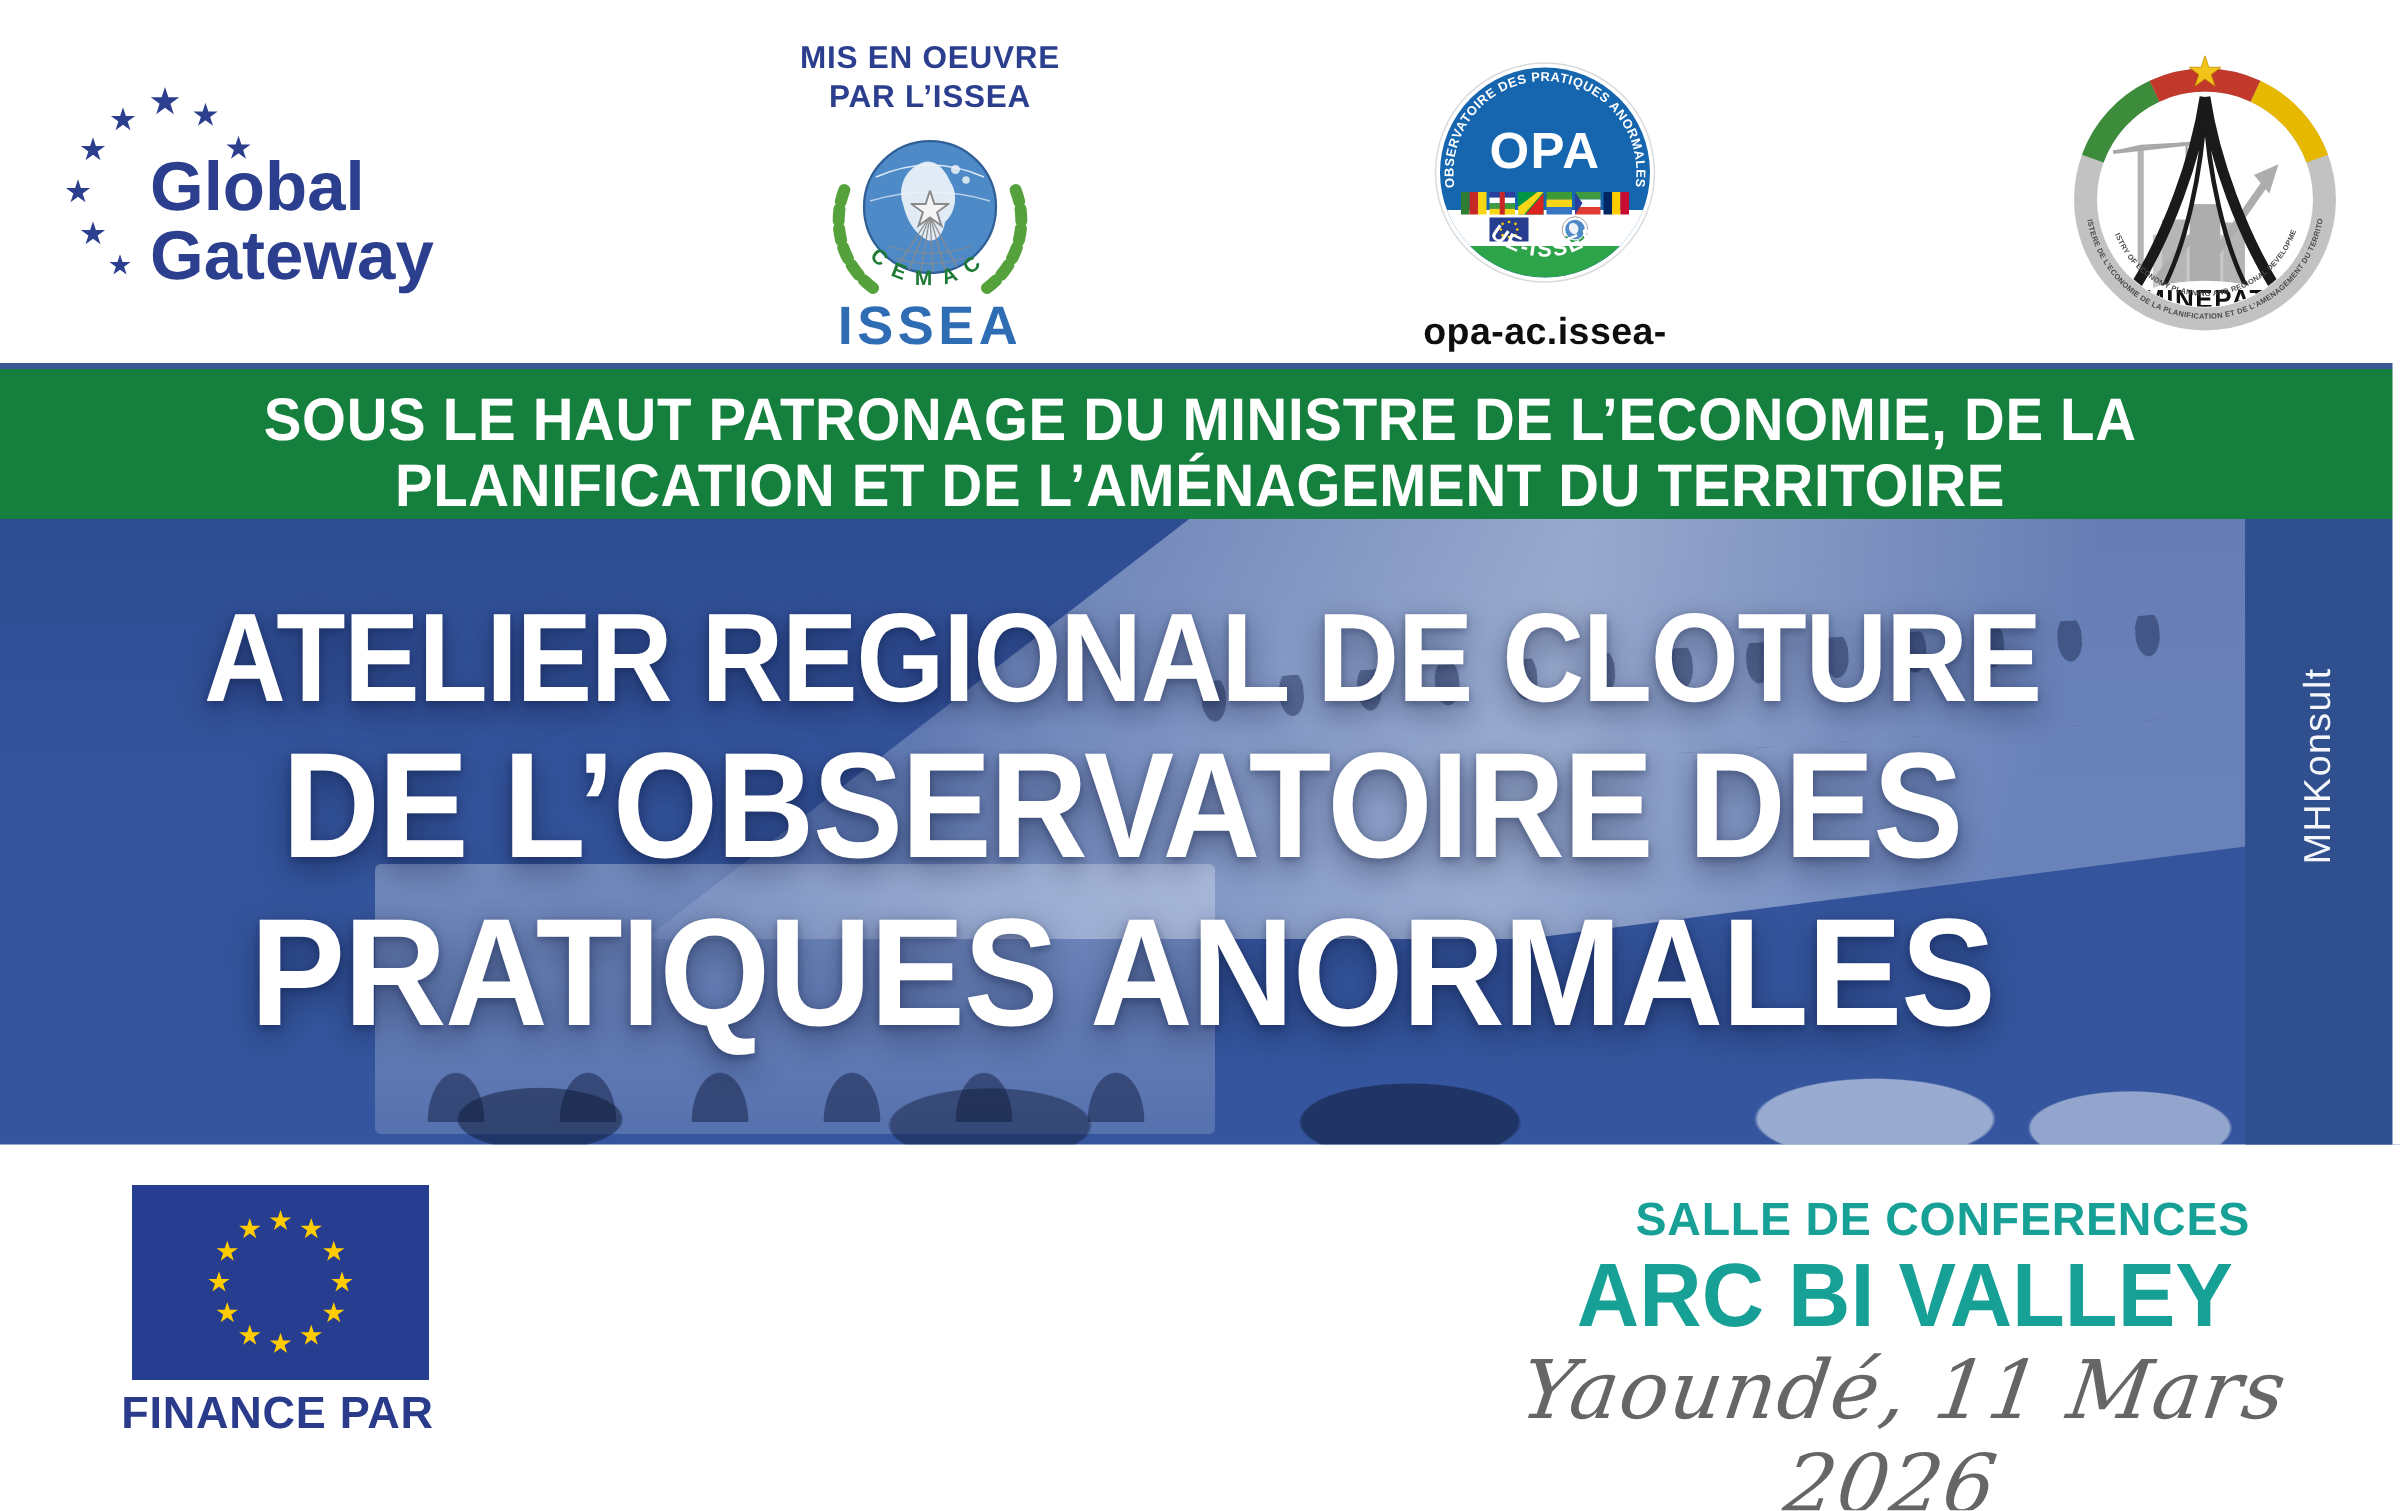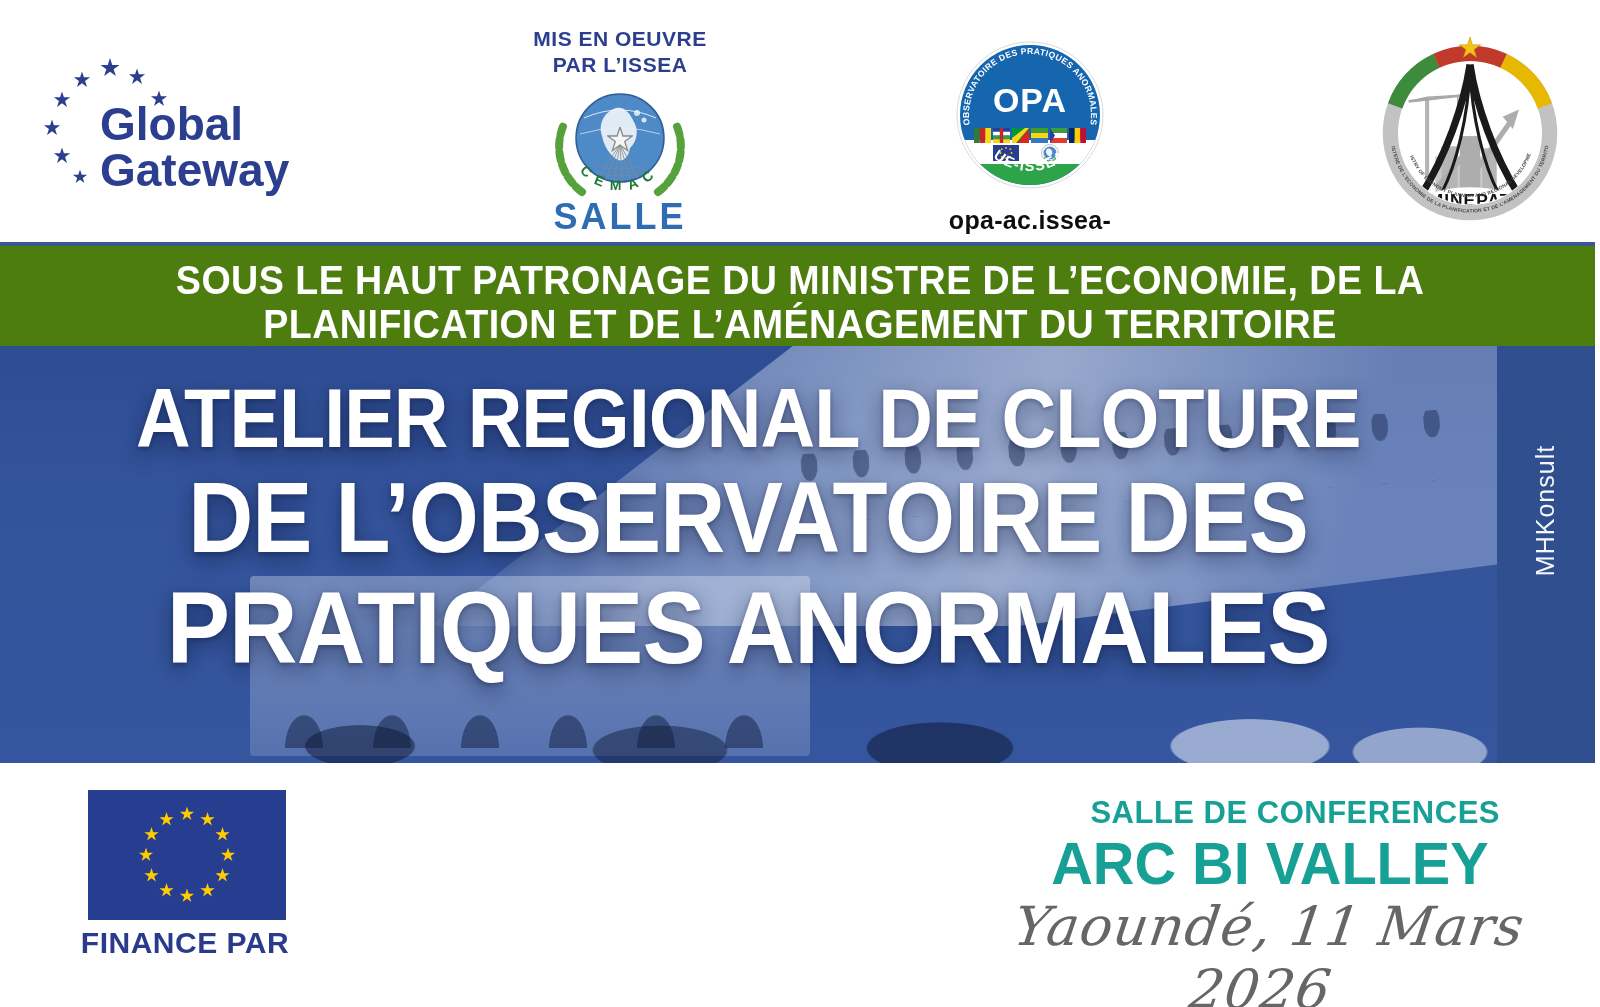--- a/index.html
+++ b/index.html
@@ -10,21 +10,21 @@
   .gg-logo{position:absolute;left:38px;top:52px;}
   .issea-block{position:absolute;left:478px;top:26px;width:284px;text-align:center;}
   .issea-caption{color:#2B3F8E;font-weight:bold;font-size:21px;line-height:26px;letter-spacing:.5px;}
   .issea-globe{display:block;margin:4px auto 0;}
   .issea-name{color:#2E6DB4;font-weight:bold;font-size:36px;letter-spacing:3px;margin-top:-6px;}
   .opa-block{position:absolute;left:900px;top:40px;width:260px;text-align:center;}
   .opa-site{margin-top:12px;color:#0E0E0E;font-weight:bold;font-size:25px;letter-spacing:.3px;}
   .minepat-logo{position:absolute;left:1378px;top:34px;}
   
   .divider{position:absolute;left:0;top:242px;width:1600px;height:4px;background:#3A5794;}
-  .banner{position:absolute;left:0;top:246px;width:1600px;height:112px;background:#4d7c0f;
+  .banner{position:absolute;left:0;top:246px;width:1600px;height:112px;background:#15803d;
           display:flex;flex-direction:column;justify-content:center;align-items:center;}
   .banner-line{color:#ffffff;font-weight:bold;font-size:40px;line-height:44px;white-space:nowrap;
                transform:scaleX(.94);letter-spacing:.5px;}
   
   .panel{position:absolute;left:0;top:346px;width:1600px;height:417px;
          background:linear-gradient(180deg,#2E4C92 0%,#33539B 35%,#35569E 100%);}
   .ph{position:absolute;pointer-events:none;}
   .ph-facade{left:430px;top:0;width:1067px;height:280px;
      background:linear-gradient(105deg,rgba(225,233,248,0) 0%,rgba(215,226,246,.38) 25%,rgba(238,244,252,.55) 55%,rgba(205,218,242,.35) 85%);
      clip-path:polygon(0 100%,34% 0,100% 0,100% 78%,55% 100%);}
@@ -36,21 +36,21 @@
   .ph-arches{left:260px;top:252px;width:540px;height:150px;
      background-image:radial-gradient(30px 52px at 44px 150px,rgba(18,30,66,.5) 62%,rgba(18,30,66,0) 64%);
      background-size:88px 150px;background-repeat:repeat-x;}
   .ph-cars{left:240px;top:330px;width:1260px;height:87px;
      background-image:
        radial-gradient(90px 34px at 120px 70px,rgba(12,22,50,.5) 60%,rgba(12,22,50,0) 62%),
        radial-gradient(110px 40px at 420px 74px,rgba(12,22,50,.45) 60%,rgba(12,22,50,0) 62%),
        radial-gradient(120px 42px at 700px 72px,rgba(10,20,46,.5) 60%,rgba(10,20,46,0) 62%),
        radial-gradient(130px 44px at 1010px 70px,rgba(235,240,250,.55) 60%,rgba(235,240,250,0) 62%),
        radial-gradient(110px 40px at 1180px 76px,rgba(240,244,252,.5) 60%,rgba(240,244,252,0) 62%);}
-  .title-wrap{position:absolute;left:0;top:0;width:1497px;height:417px;padding-top:27px;box-sizing:border-box;
+  .title-wrap{position:absolute;left:0;top:0;width:1497px;height:417px;padding-top:47px;box-sizing:border-box;
               display:flex;flex-direction:column;align-items:center;z-index:3;}
   .title-line{color:#ffffff;font-weight:bold;white-space:nowrap;
               text-shadow:0 8px 22px rgba(8,18,50,.45),0 2px 6px rgba(8,18,50,.35);}
   .tl1{font-size:84px;line-height:90px;transform:scaleX(.90);letter-spacing:-1px;}
   .tl2{font-size:100px;line-height:108px;transform:scaleX(.90);letter-spacing:-1px;}
   .tl3{font-size:102px;line-height:114px;transform:scaleX(.93);letter-spacing:-1px;}
   .strip{position:absolute;left:1497px;top:0;width:98px;height:417px;background:#2F4F8E;}
   .wm{position:absolute;left:0;right:0;top:104px;height:120px;display:flex;align-items:center;justify-content:center;}
   .wm span{transform:rotate(-90deg);white-space:nowrap;color:#ffffff;font-size:25px;letter-spacing:1px;opacity:.95;}
   .right-sliver{position:absolute;left:1595px;top:242px;width:5px;height:521px;background:#ffffff;}
@@ -116,21 +116,21 @@
       <path d="M 52,82 Q 80,92 108,82" fill="none" stroke="#8a8a8a" stroke-width=".6"></path>
       <path d="M 57,90 Q 80,98 103,90" fill="none" stroke="#8a8a8a" stroke-width=".6"></path>
       <use href="#star5" x="67" y="45" width="26" height="26" fill="#F4F4F4" stroke="#8A8A8A" stroke-width="1"></use>
       <defs>
           <path id="cemacArc" d="M 39,88 A 52 52 0 0 0 121,88" fill="none"></path>
         </defs>
       <text font-size="14" font-weight="bold" fill="#1E7A34" letter-spacing="8">
         <textPath href="#cemacArc" startOffset="50%" text-anchor="middle">CEMAC</textPath>
       </text>
     </svg>
-    <div class="issea-name">SALLE</div>
+    <div class="issea-name">ISSEA</div>
   </div>
 
   <div class="opa-block">
     <svg width="150" height="150" viewBox="0 0 150 150">
       <defs>
         <clipPath id="opaclip">
             <circle cx="75" cy="75" r="70"></circle>
           </clipPath>
         <path id="opaTop" d="M 17.7,95.9 A 61 61 0 1 1 132.3,95.9" fill="none"></path>
         <path id="opaBot" d="M 29.1,107.1 A 56 56 0 0 0 120.9,107.1" fill="none"></path>

